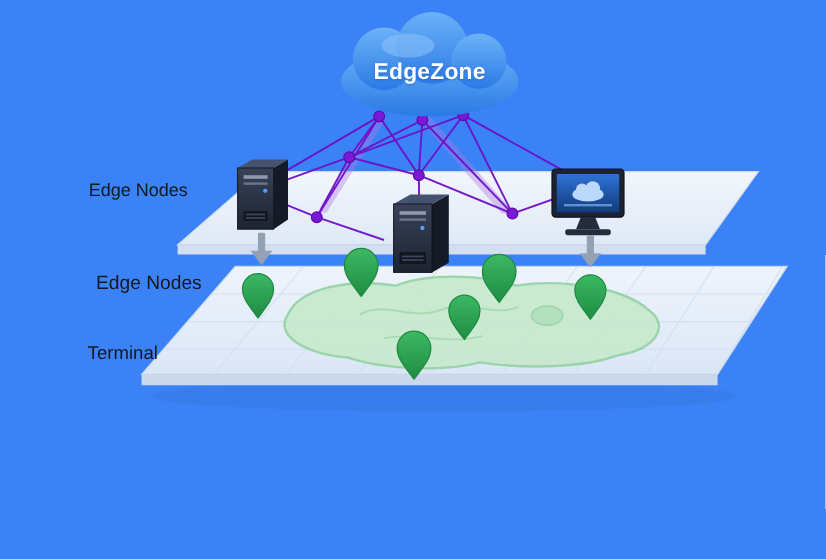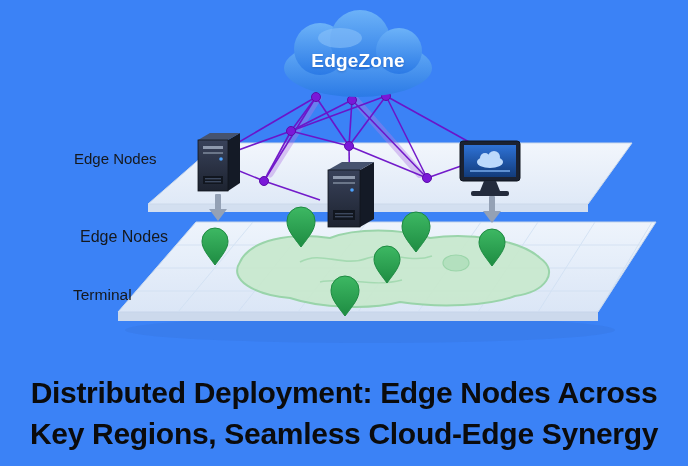--- a/index.html
+++ b/index.html
@@ -207,18 +207,14 @@
       </g>
     </g>
   </svg>
 
   <div class="cloud-label">EdgeZone</div>
 
   <div class="layer-label l1">Edge Nodes</div>
   <div class="layer-label l2">Edge Nodes</div>
   <div class="layer-label l3">Terminal</div>
 
-  <div class="title">
-    <div>Distributed Deployment: Edge Nodes Across</div>
-    <div>Key Regions, Seamless Cloud-Edge Synergy</div>
-  </div>
 
 </div>
 
 </body></html>

